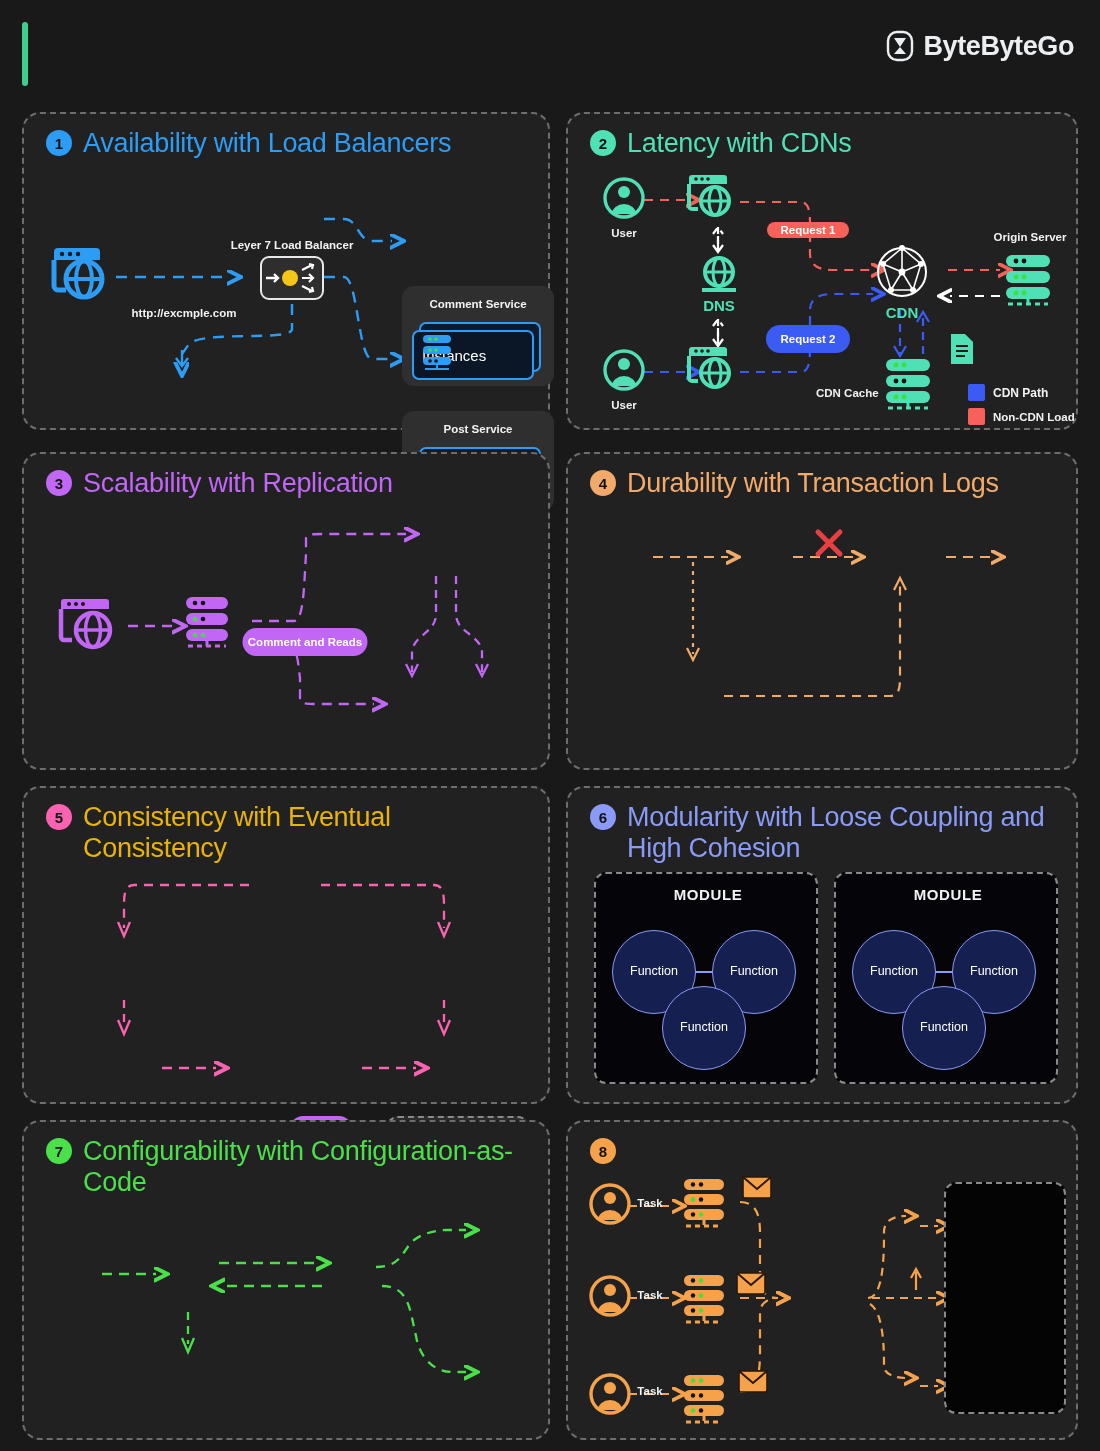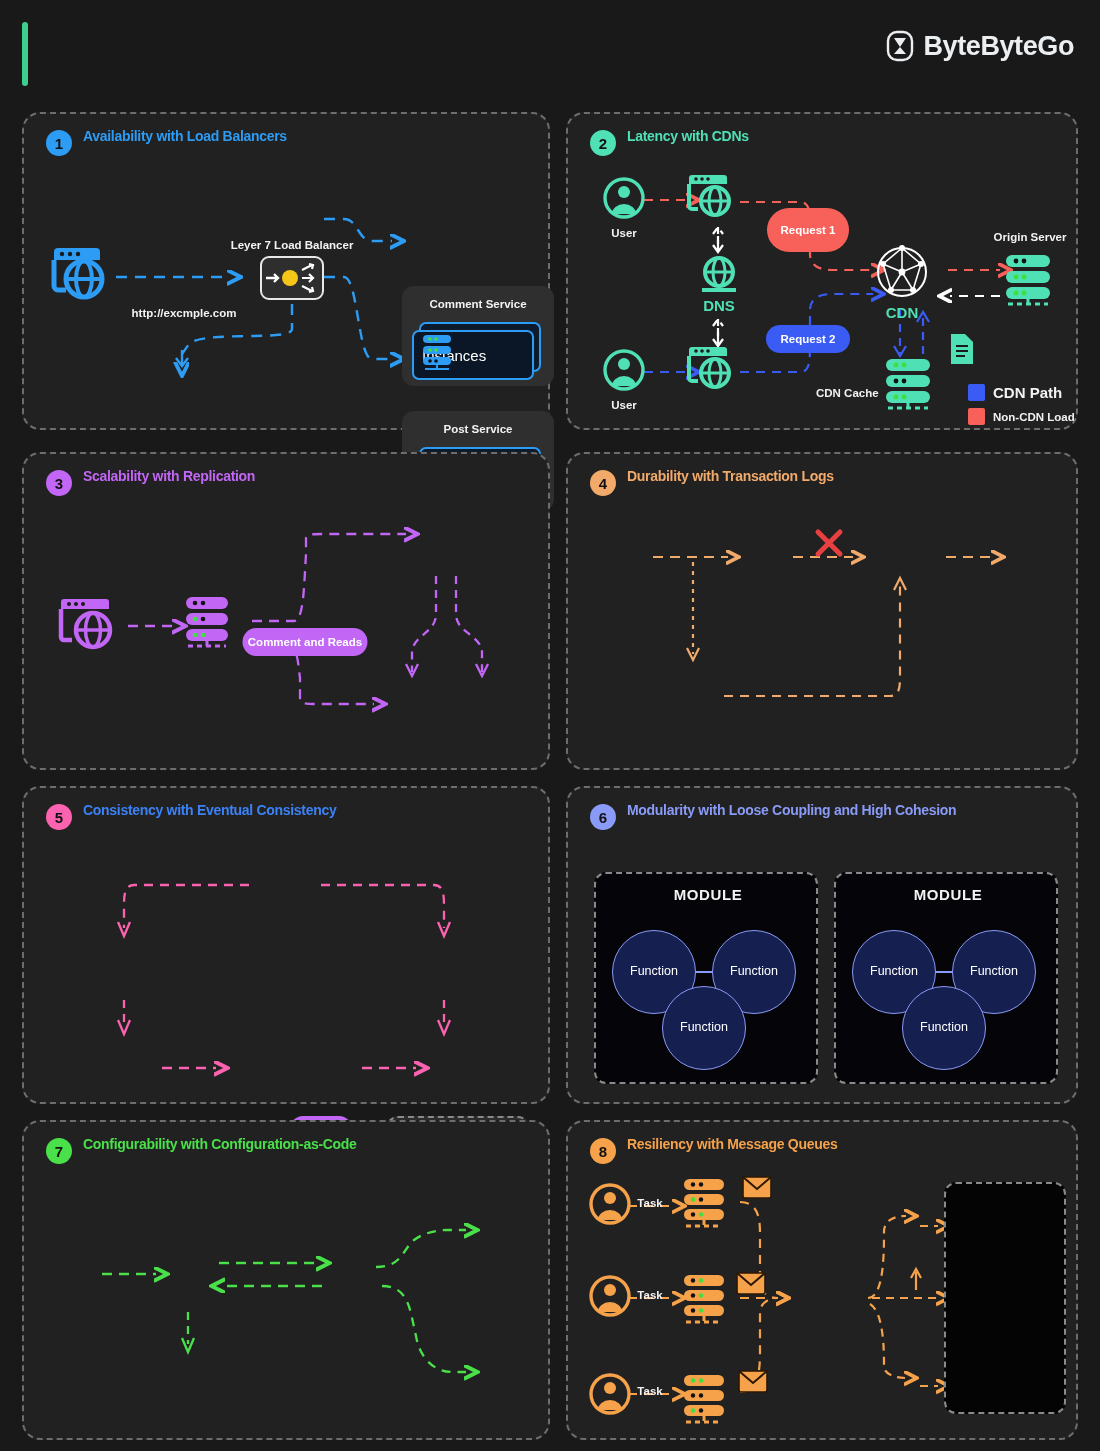--- a/index.html
+++ b/index.html
@@ -29,21 +29,21 @@
     background: #212121;
     border: 2px dashed #6d6d6d;
     border-radius: 18px;
   }
   .p-title { position: absolute; left: 22px; top: 14px; display: flex; align-items: flex-start; gap: 11px; }
   .badge {
     width: 26px; height: 26px; border-radius: 50%;
     display: flex; align-items: center; justify-content: center;
     color: #111; font-size: 15px; font-weight: bold; flex: none; margin-top: 2px;
   }
-  .p-title h2 { font-size: 14px; font-weight: bold; letter-spacing: -0.3px; line-height: 1.15; max-width: 430px; text-align: center; }
+  .p-title h2 { font-size: 27px; font-weight: normal; letter-spacing: -0.3px; line-height: 1.15; max-width: 430px; }
 
   .lbl { position: absolute; color: #f2f2f2; font-size: 11.5px; font-weight: bold; white-space: nowrap; line-height: 1.22; }
   .lbl.c { transform: translateX(-50%); text-align: center; }
 
   svg { position: absolute; left: 0; top: 0; overflow: visible; }
   .icon { position: absolute; }
 
   
   .pill {
     position: absolute; border-radius: 999px; color: #fff;
@@ -246,21 +246,21 @@
     </svg>
 
     <svg class="icon" style="left:128px; top:138px" width="46" height="46" viewBox="0 0 46 46">
       <circle cx="23" cy="20" r="14" fill="none" stroke="#4fe0b5" stroke-width="4"></circle>
       <ellipse cx="23" cy="20" rx="6" ry="14" fill="none" stroke="#4fe0b5" stroke-width="3"></ellipse>
       <line x1="9" y1="20" x2="37" y2="20" stroke="#4fe0b5" stroke-width="3"></line>
       <line x1="6" y1="38" x2="40" y2="38" stroke="#4fe0b5" stroke-width="4"></line>
     </svg>
     <div class="lbl c" style="left:151px; top:183px; color:#4fe0b5; font-size:15px">DNS</div>
 
-    <div class="pill" style="left:240px; top:116px; width:82px; height:44px; background:#f8615a;">Request 1</div>
+    <div class="pill" style="left:240px; top:116px; width:82px; height:16px; background:#f8615a;">Request 1</div>
     <div class="pill" style="left:240px; top:225px; width:84px; height:28px; background:#3b5bf5;">Request 2</div>
 
     <svg class="icon" style="left:305px; top:130px" width="58" height="56" viewBox="0 0 58 56">
       <circle cx="29" cy="28" r="24" fill="none" stroke="#fff" stroke-width="2"></circle>
       <path d="M29 4 L10 20 L18 46 L40 46 L48 20 Z M29 4 L29 28 M10 20 L29 28 M48 20 L29 28 M18 46 L29 28 M40 46 L29 28" fill="none" stroke="#fff" stroke-width="1.6"></path>
       <circle cx="29" cy="4" r="3" fill="#fff"></circle>
         <circle cx="10" cy="20" r="3" fill="#fff"></circle>
         <circle cx="48" cy="20" r="3" fill="#fff"></circle>
       <circle cx="18" cy="46" r="3" fill="#fff"></circle>
         <circle cx="40" cy="46" r="3" fill="#fff"></circle>
@@ -296,21 +296,21 @@
         <circle cx="14" cy="25" r="2.4" fill="#111"></circle>
         <circle cx="22" cy="25" r="2.4" fill="#111"></circle>
       <rect x="4" y="35" width="44" height="12" rx="6" fill="#4fe0b5"></rect>
         <circle cx="14" cy="41" r="2.4" fill="#3ee03e"></circle>
         <circle cx="22" cy="41" r="2.4" fill="#3ee03e"></circle>
       <path d="M26 47 L26 52 M6 52 L46 52" stroke="#4fe0b5" stroke-width="3" stroke-dasharray="5 4"></path>
     </svg>
 
     <div class="icon" style="left:400px; top:270px; display:flex; align-items:center; gap:8px;">
       <div style="width:17px; height:17px; background:#3b5bf5; border-radius:2px"></div>
-      <span style="color:#f2f2f2; font-size:15px; font-weight:bold">CDN Path</span>
+      <span style="color:#f2f2f2; font-size:12px; font-weight:bold">CDN Path</span>
     </div>
     <div class="icon" style="left:400px; top:294px; display:flex; align-items:center; gap:8px;">
       <div style="width:17px; height:17px; background:#f8615a; border-radius:2px"></div>
       <span style="color:#f2f2f2; font-size:11.5px; font-weight:bold">Non-CDN Load</span>
     </div>
   </div>
 
   <div class="panel" style="left:22px; top:452px; width:528px; height:318px;">
     <div class="p-title">
       <div class="badge" style="background:#c266f5">3</div>
@@ -448,21 +448,21 @@
           </g>
         </svg>
     </div>
     <div class="lbl c" style="left:458px; top:604px">State B</div>
 
   </div>
 
   <div class="panel" style="left:22px; top:786px; width:528px; height:318px;">
     <div class="p-title">
       <div class="badge" style="background:#fb62b0">5</div>
-      <h2 style="color:#3b82f6">Consistency with Eventual Consistency</h2>
+      <h2 style="color:#eab308">Consistency with Eventual Consistency</h2>
     </div>
 
     <svg width="528" height="318">
       <defs>
           <marker id="arPk" markerWidth="7" markerHeight="7" refX="1" refY="3" orient="auto">
             <path d="M0,0 L6,3 L0,6" fill="none" stroke="#fb62b0" stroke-width="1.7"></path>
           </marker>
         </defs>
       <path d="M225,97 L110,97 C100,97 100,108 100,120 L100,140" stroke="#fb62b0" stroke-width="2.3" stroke-dasharray="9 7" fill="none"></path>
       <path d="M94,134 L100,148 L106,134" stroke="#fb62b0" stroke-width="2.3" fill="none"></path>
@@ -528,21 +528,20 @@
       <path d="M158,216 L164,230 L170,216" stroke="#4ae04a" stroke-width="2.3" fill="none"></path>
       <path d="M352,145 C378,145 378,128 390,118 C398,112 410,108 424,108 L442,108" stroke="#4ae04a" stroke-width="2.3" stroke-dasharray="9 7" fill="none" marker-end="url(#arG)"></path>
       <path d="M358,164 C386,164 386,190 392,214 C396,238 412,250 428,250 L442,250" stroke="#4ae04a" stroke-width="2.3" stroke-dasharray="9 7" fill="none" marker-end="url(#arG)"></path>
     </svg>
 
   </div>
 
   <div class="panel" style="left:566px; top:1120px; width:512px; height:320px;">
     <div class="p-title">
       <div class="badge" style="background:#f5a24b">8</div>
-      <h2 style="color:#f5a24b">Resiliency with Message Queues</h2>
     </div>
 
     <svg width="512" height="320">
       <defs>
           <marker id="arQ" markerWidth="7" markerHeight="7" refX="1" refY="3" orient="auto">
             <path d="M0,0 L6,3 L0,6" fill="none" stroke="#f5a24b" stroke-width="1.7"></path>
           </marker>
         </defs>
       <path d="M60,84 L106,84" stroke="#f5a24b" stroke-width="2.2" stroke-dasharray="9 7" fill="none" marker-end="url(#arQ)"></path>
       <path d="M60,176 L106,176" stroke="#f5a24b" stroke-width="2.2" stroke-dasharray="9 7" fill="none" marker-end="url(#arQ)"></path>

